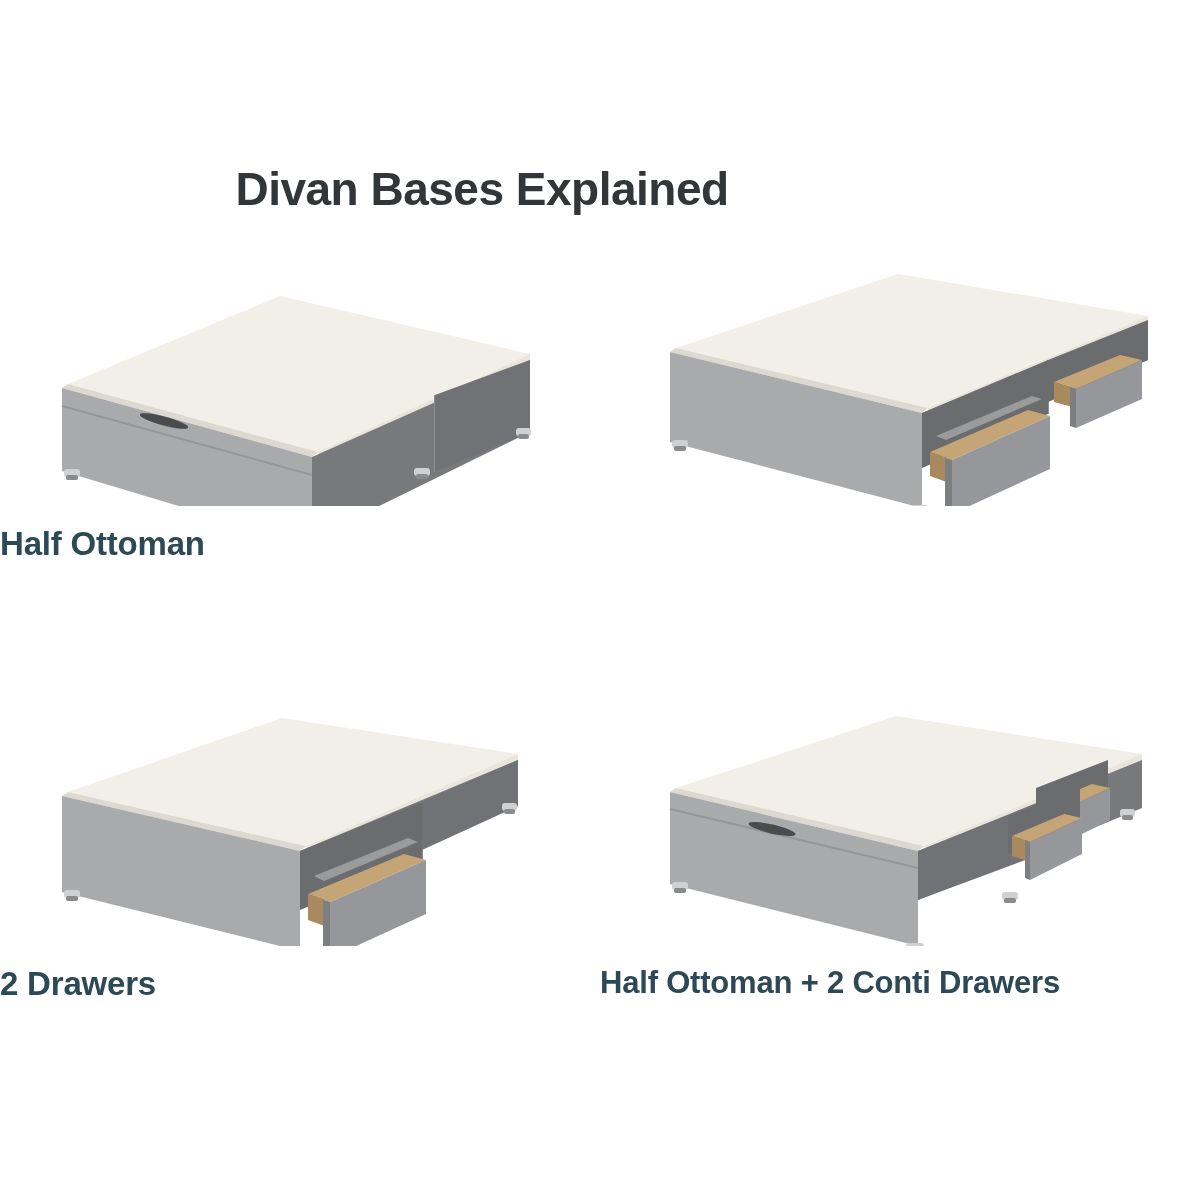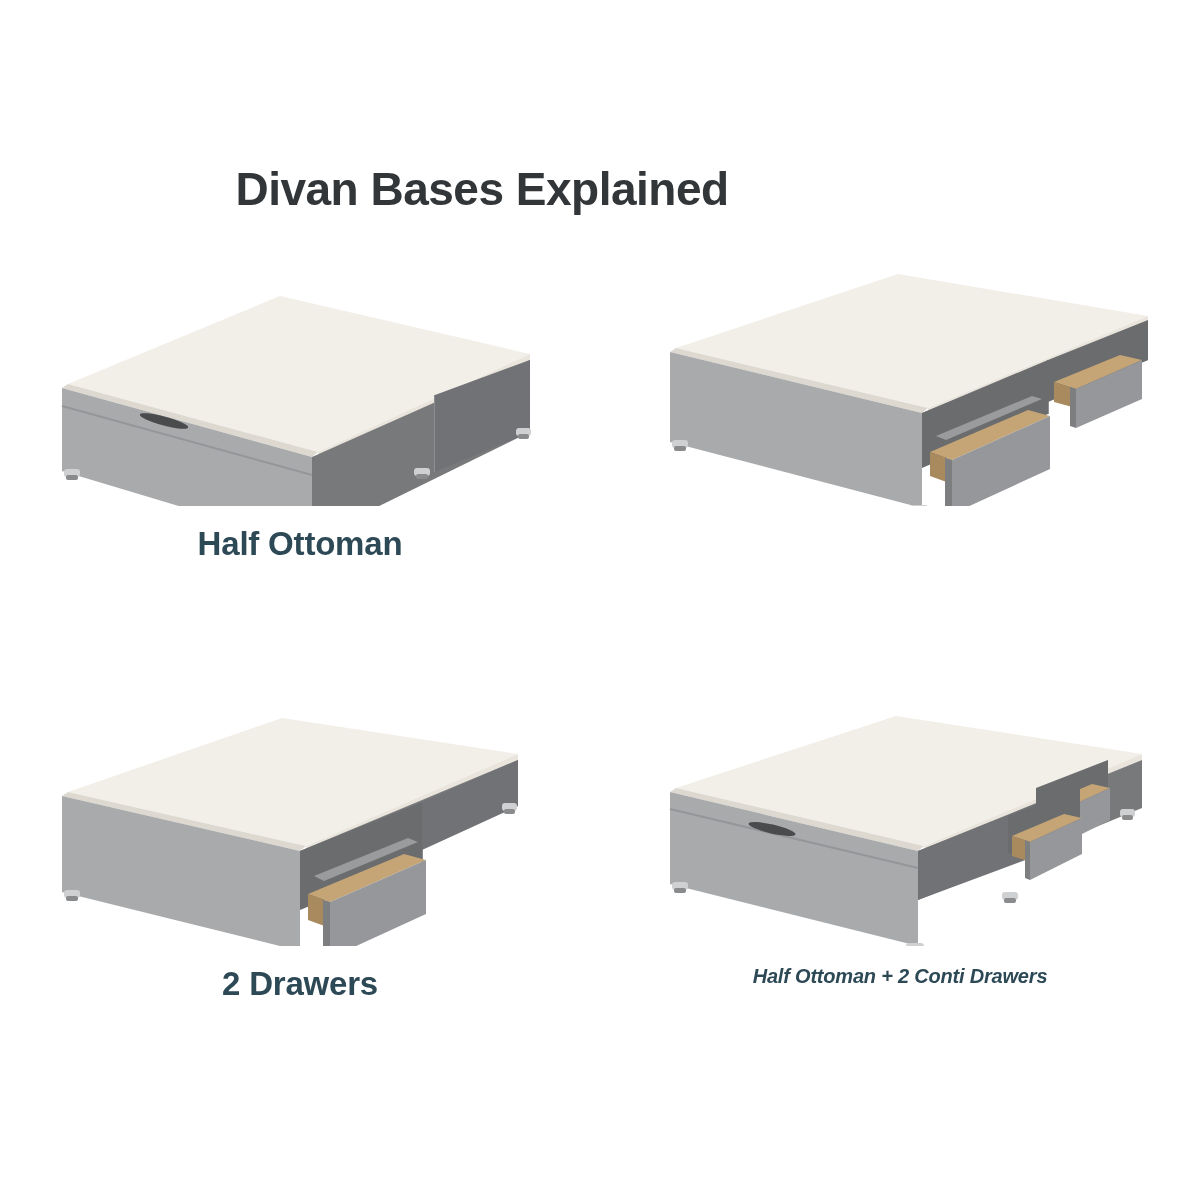--- a/index.html
+++ b/index.html
@@ -37,28 +37,27 @@
   #cell-0 { left: 0px;   top: 250px; }
   #cell-1 { left: 600px; top: 250px; }
   #cell-2 { left: 0px;   top: 690px; }
   #cell-3 { left: 600px; top: 690px; }
 
   .cell-label {
     position: absolute;
     left: 0;
     top: 275px;
     width: 600px;
-    text-align: center;
     font-size: 33px;
     font-weight: bold;
     color: #2d4956;
     letter-spacing: -0.2px;
     white-space: nowrap;
   }
-  #cell-3 .cell-label { font-size: 20px; font-style: italic; }
+  #cell-3 .cell-label { font-size: 31px; }
 
   
   .bed-stage {
     position: absolute;
     left: 0;
     top: 0;
     width: 600px;
     height: 265px;
   }
   .bed {

